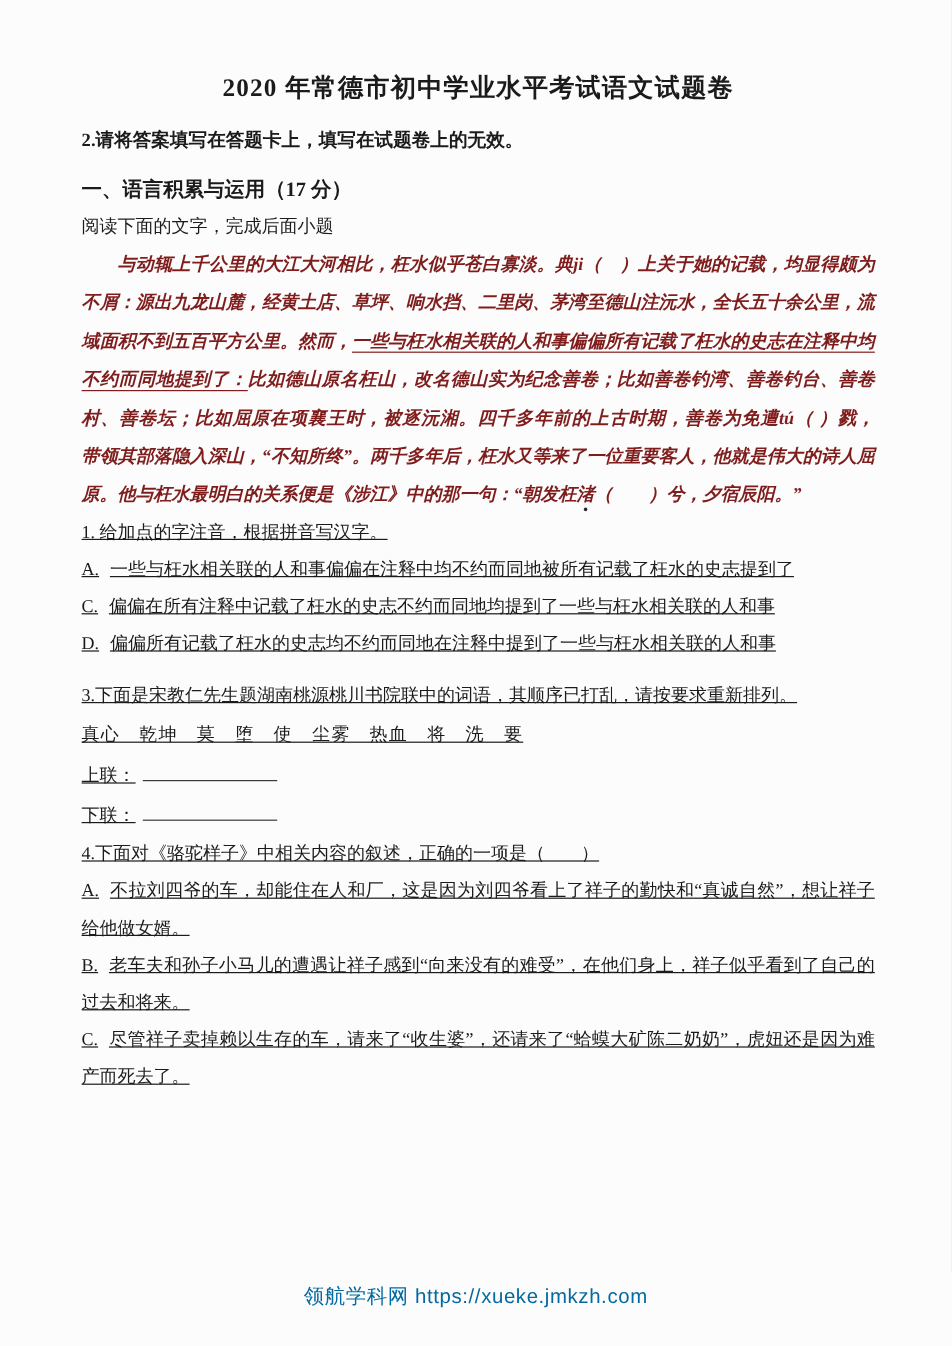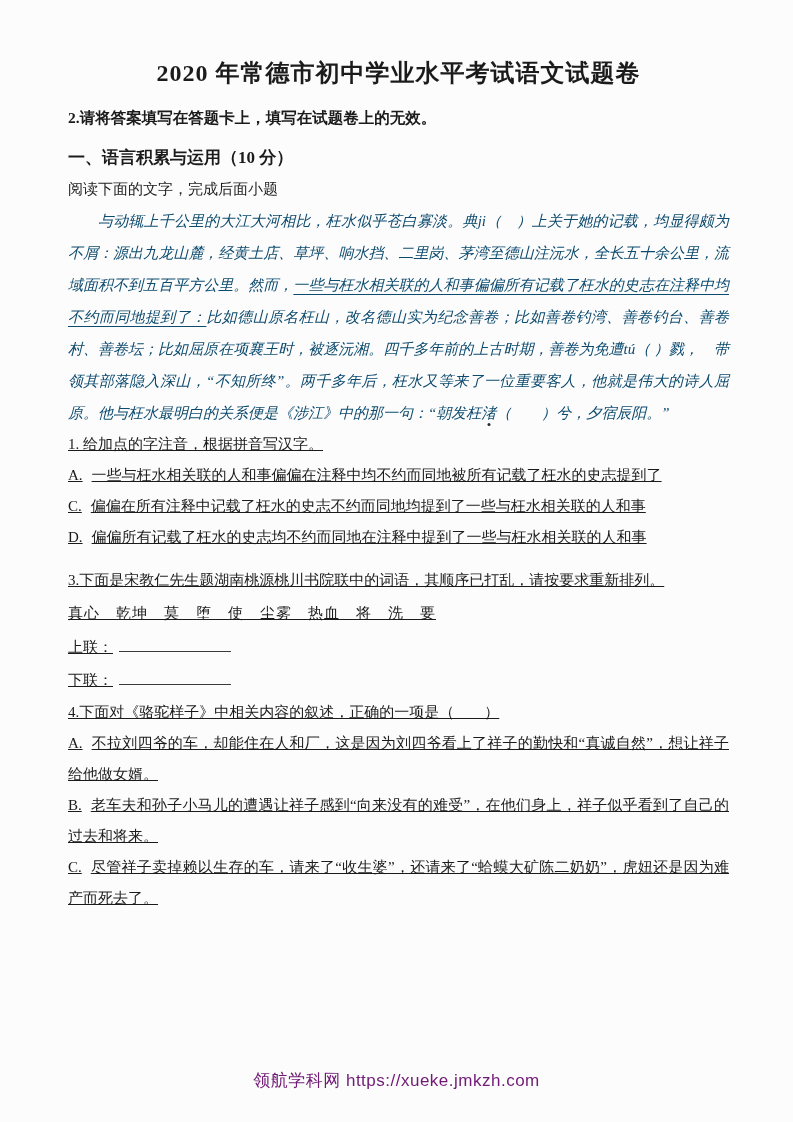--- a/index.html
+++ b/index.html
@@ -11,21 +11,21 @@
     background: #fcfcfc;
     color: #1b1b1b;
     font-family: "Liberation Serif", serif;
     box-sizing: border-box;
     padding: 58px 64px 0 68px;
     overflow: hidden;
   }
   .title {
     margin: 0 0 14px 0;
     text-align: center;
-    font-size: 24px;
+    font-size: 21px;
     font-weight: bold;
     letter-spacing: 1px;
     line-height: 30px;
   }
   .notice {
     margin: 0;
     font-size: 15.5px;
     font-weight: bold;
     line-height: 32px;
   }
@@ -37,24 +37,25 @@
   }
   .intro {
     margin: 0;
     font-size: 15px;
     line-height: 31px;
   }
   .passage {
     margin: 0;
     font-size: 15px;
     font-style: italic;
-    color: #0c4a6e;
+    color: #7f1d1d;
     line-height: 32px;
     text-align: justify;
     text-indent: 2em;
+    font-weight: bold;
   }
   .passage .u {
     text-decoration: underline;
     text-underline-offset: 4px;
     text-decoration-thickness: 1px;
   }
   .dotted { position: relative; }
   .dotted::after {
     content: "";
     position: absolute;
@@ -85,36 +86,36 @@
     margin-left: 6px;
     border-bottom: 1px solid #3a3a3a;
     vertical-align: baseline;
   }
   .watermark {
     position: absolute;
     left: 0;
     right: 0;
     bottom: 30px;
     text-align: center;
-    color: #701a75;
+    color: #0369a1;
     font-size: 17px;
     font-family: "Liberation Sans", sans-serif;
     letter-spacing: 0.5px;
   }
 </style>
 </head>
 <body>
 
 <div class="page">
 
   <h1 class="title">2020 年常德市初中学业水平考试语文试题卷</h1>
 
   <p class="notice">2.请将答案填写在答题卡上，填写在试题卷上的无效。</p>
 
-  <h2 class="section-head">一、语言积累与运用（10 分）</h2>
+  <h2 class="section-head">一、语言积累与运用（17 分）</h2>
   <p class="intro">阅读下面的文字，完成后面小题</p>
 
   <p class="passage"><span>与动辄上千公里的大江大河相比，枉水似乎苍白寡淡。典ji（　）上关于她的记载，均显得颇为不屑：源出九龙山麓，经黄土店、草坪、响水挡、二里岗、茅湾至德山注沅水，全长五十余公里，流域面积不到五百平方公里。然而，</span><span class="u">一些与枉水相关联的人和事偏偏所有记载了枉水的史志在注释中均不约而同地提到了：</span><span>比如德山原名枉山，改名德山实为纪念善卷；比如善卷钓湾、善卷钓台、善卷村、善卷坛；比如屈原在项襄王时，被逐沅湘。四千多年前的上古时期，善卷为免遭tú（ ）戮，　带领其部落隐入深山，“不知所终”。两千多年后，枉水又等来了一位重要客人，他就是伟大的诗人屈原。他与枉水最明白的关系便是《涉江》中的那一句：“朝发枉</span><span class="dotted">渚</span><span>（　　）兮，夕宿辰阳。”</span></p>
 
   <p class="q">1. 给加点的字注音，根据拼音写汉字。</p>
 
   <p class="opt"><span class="opt-label">A.</span><span>一些与枉水相关联的人和事偏偏在注释中均不约而同地被所有记载了枉水的史志提到了</span></p>
   <p class="opt"><span class="opt-label">C.</span><span>偏偏在所有注释中记载了枉水的史志不约而同地均提到了一些与枉水相关联的人和事</span></p>
   <p class="opt"><span class="opt-label">D.</span><span>偏偏所有记载了枉水的史志均不约而同地在注释中提到了一些与枉水相关联的人和事</span></p>
 

